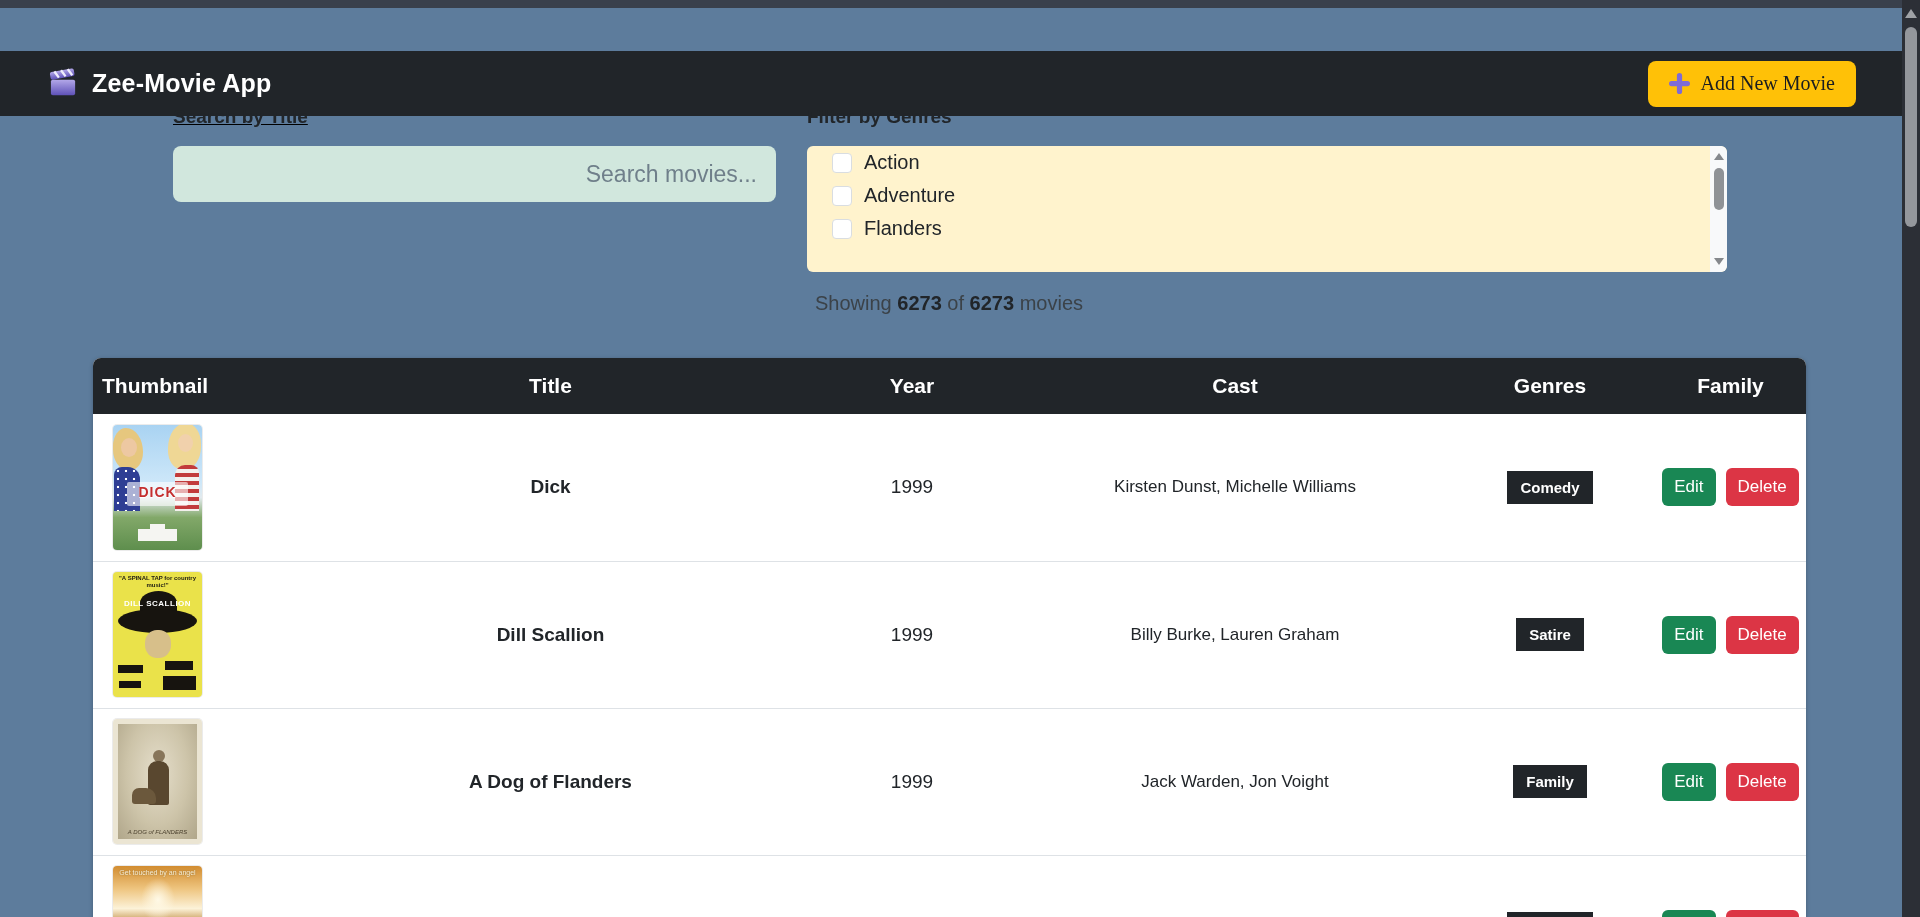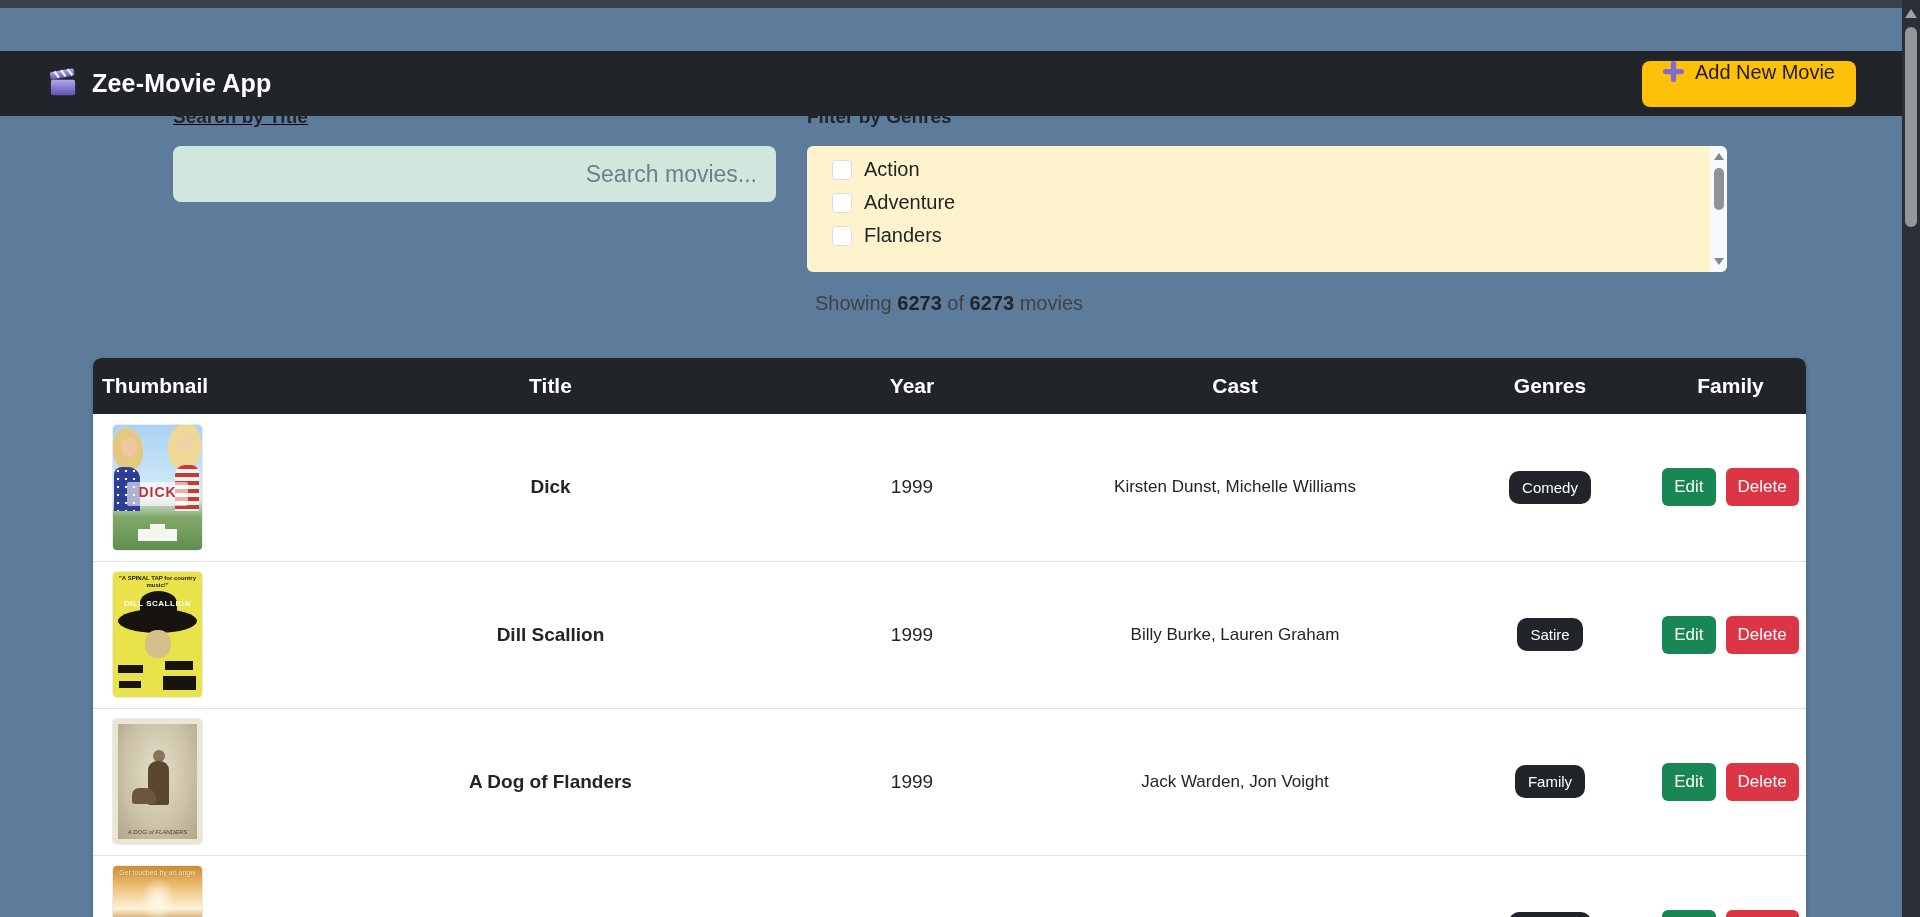--- a/index.html
+++ b/index.html
@@ -8,35 +8,35 @@
   .viewport { position:relative; width:1920px; height:917px; overflow:hidden; background:#5d7c9c; }
 
   
   .top-strip { position:absolute; top:0; left:0; width:1902px; height:8px; background:#39404c; }
 
   
   .navbar { position:absolute; top:8px; left:0; width:1902px; height:65px; background:#212529;
             display:flex; align-items:center; justify-content:space-between; padding:0 46px 0 48px;margin-top:43px; }
   .brand { display:flex; align-items:center; gap:13px; }
   .brand-title { color:#ffffff; font-size:25px; font-weight:700; letter-spacing:.2px; }
-  .add-btn { display:flex; gap:11px; height:46px; padding:0 21px;
+  .add-btn { display:flex; align-items:center; gap:11px; height:46px; padding:0 21px;
              background:#ffc107; border:none; border-radius:8px; cursor:pointer;
-             font-family:Liberation Sans, sans-serif; font-size:20px; color:#1a1d20; }
+             font-family:Liberation Serif, serif; font-size:20px; color:#1a1d20; }
 
   
   .filter-label { display:block; font-size:19px; line-height:24px; font-weight:700; color:#212529; }
   .search-col { position:absolute; left:173px; top:105px; width:603px;text-decoration:underline; }
   .search-input { margin-top:17px; width:603px; height:56px; background:#d1e7dd; border:none;
                   border-radius:8px; padding:0 19px; font-family:inherit; font-size:23px; color:#2c3e36;text-align:right; }
   .search-input::placeholder { color:#6f7f8a; opacity:1; }
 
   .genres-col { position:absolute; left:807px; top:105px; width:920px; }
   .genres-box { position:relative; margin-top:17px; width:920px; height:126px; background:#fff3cd;
                 border-radius:6px; overflow:hidden; }
-  .genre-list { padding-top:7px; }
+  .genre-list { padding-top:0; }
   .genre-item { display:flex; align-items:center; gap:12px; height:33px; padding-left:25px; cursor:pointer; }
   .genre-check { appearance:none; -webkit-appearance:none; width:20px; height:20px; background:#ffffff;
                  border:1px solid #d9dde1; border-radius:4px; flex:0 0 auto; }
   .genre-name { font-size:20px; color:#212529; }
 
   
   .panel-sb { position:absolute; top:0; right:0; bottom:0; width:17px; background:#f8f9fa;
               border-radius:0 6px 6px 0; }
   .sb-up { width:0; height:0; margin:7px auto 0; border-left:5px solid transparent;
            border-right:5px solid transparent; border-bottom:7px solid #85888c; }
@@ -52,22 +52,22 @@
                 border-radius:8px 8px 0 0; overflow:hidden; box-shadow:0 1px 4px rgba(0,0,0,.25); }
   table { width:100%; border-collapse:collapse; table-layout:fixed; }
   thead th { background:#212529; color:#ffffff; height:56px; font-size:21px; font-weight:700; text-align:center; }
   thead th.th-left { text-align:left; padding-left:9px; }
   tbody td { height:147px; text-align:center; vertical-align:middle;margin-top:45px; }
   tbody tr + tr td { border-top:1px solid #dee2e6; }
   td.cell-thumb { text-align:left; padding-left:20px; }
   td.cell-title { font-size:19px; font-weight:700; color:#212529; }
   td.cell-year { font-size:19px; color:#212529; }
   td.cell-cast { font-size:17px; color:#212529; }
-  .genre-badge { display:inline-block; background:#212529; color:#ffffff; font-size:15px; font-weight:400;
-                 padding:8px 13px; border-radius:10px; }
+  .genre-badge { display:inline-block; background:#212529; color:#ffffff; font-size:15px; font-weight:700;
+                 padding:8px 13px; border-radius:0; }
   .btn { border:none; border-radius:6px; color:#ffffff; font-family:inherit; font-size:17px;
          padding:9px 12px; cursor:pointer; }
   .btn-edit { background:#198754; margin-right:10px; }
   .btn-delete { background:#dc3545; }
 
   
   .poster { position:relative; width:89px; height:125px; border-radius:4px; overflow:hidden;
             box-shadow:0 0 0 1px rgba(0,0,0,.08); }
   .poster div { position:absolute; }
 

